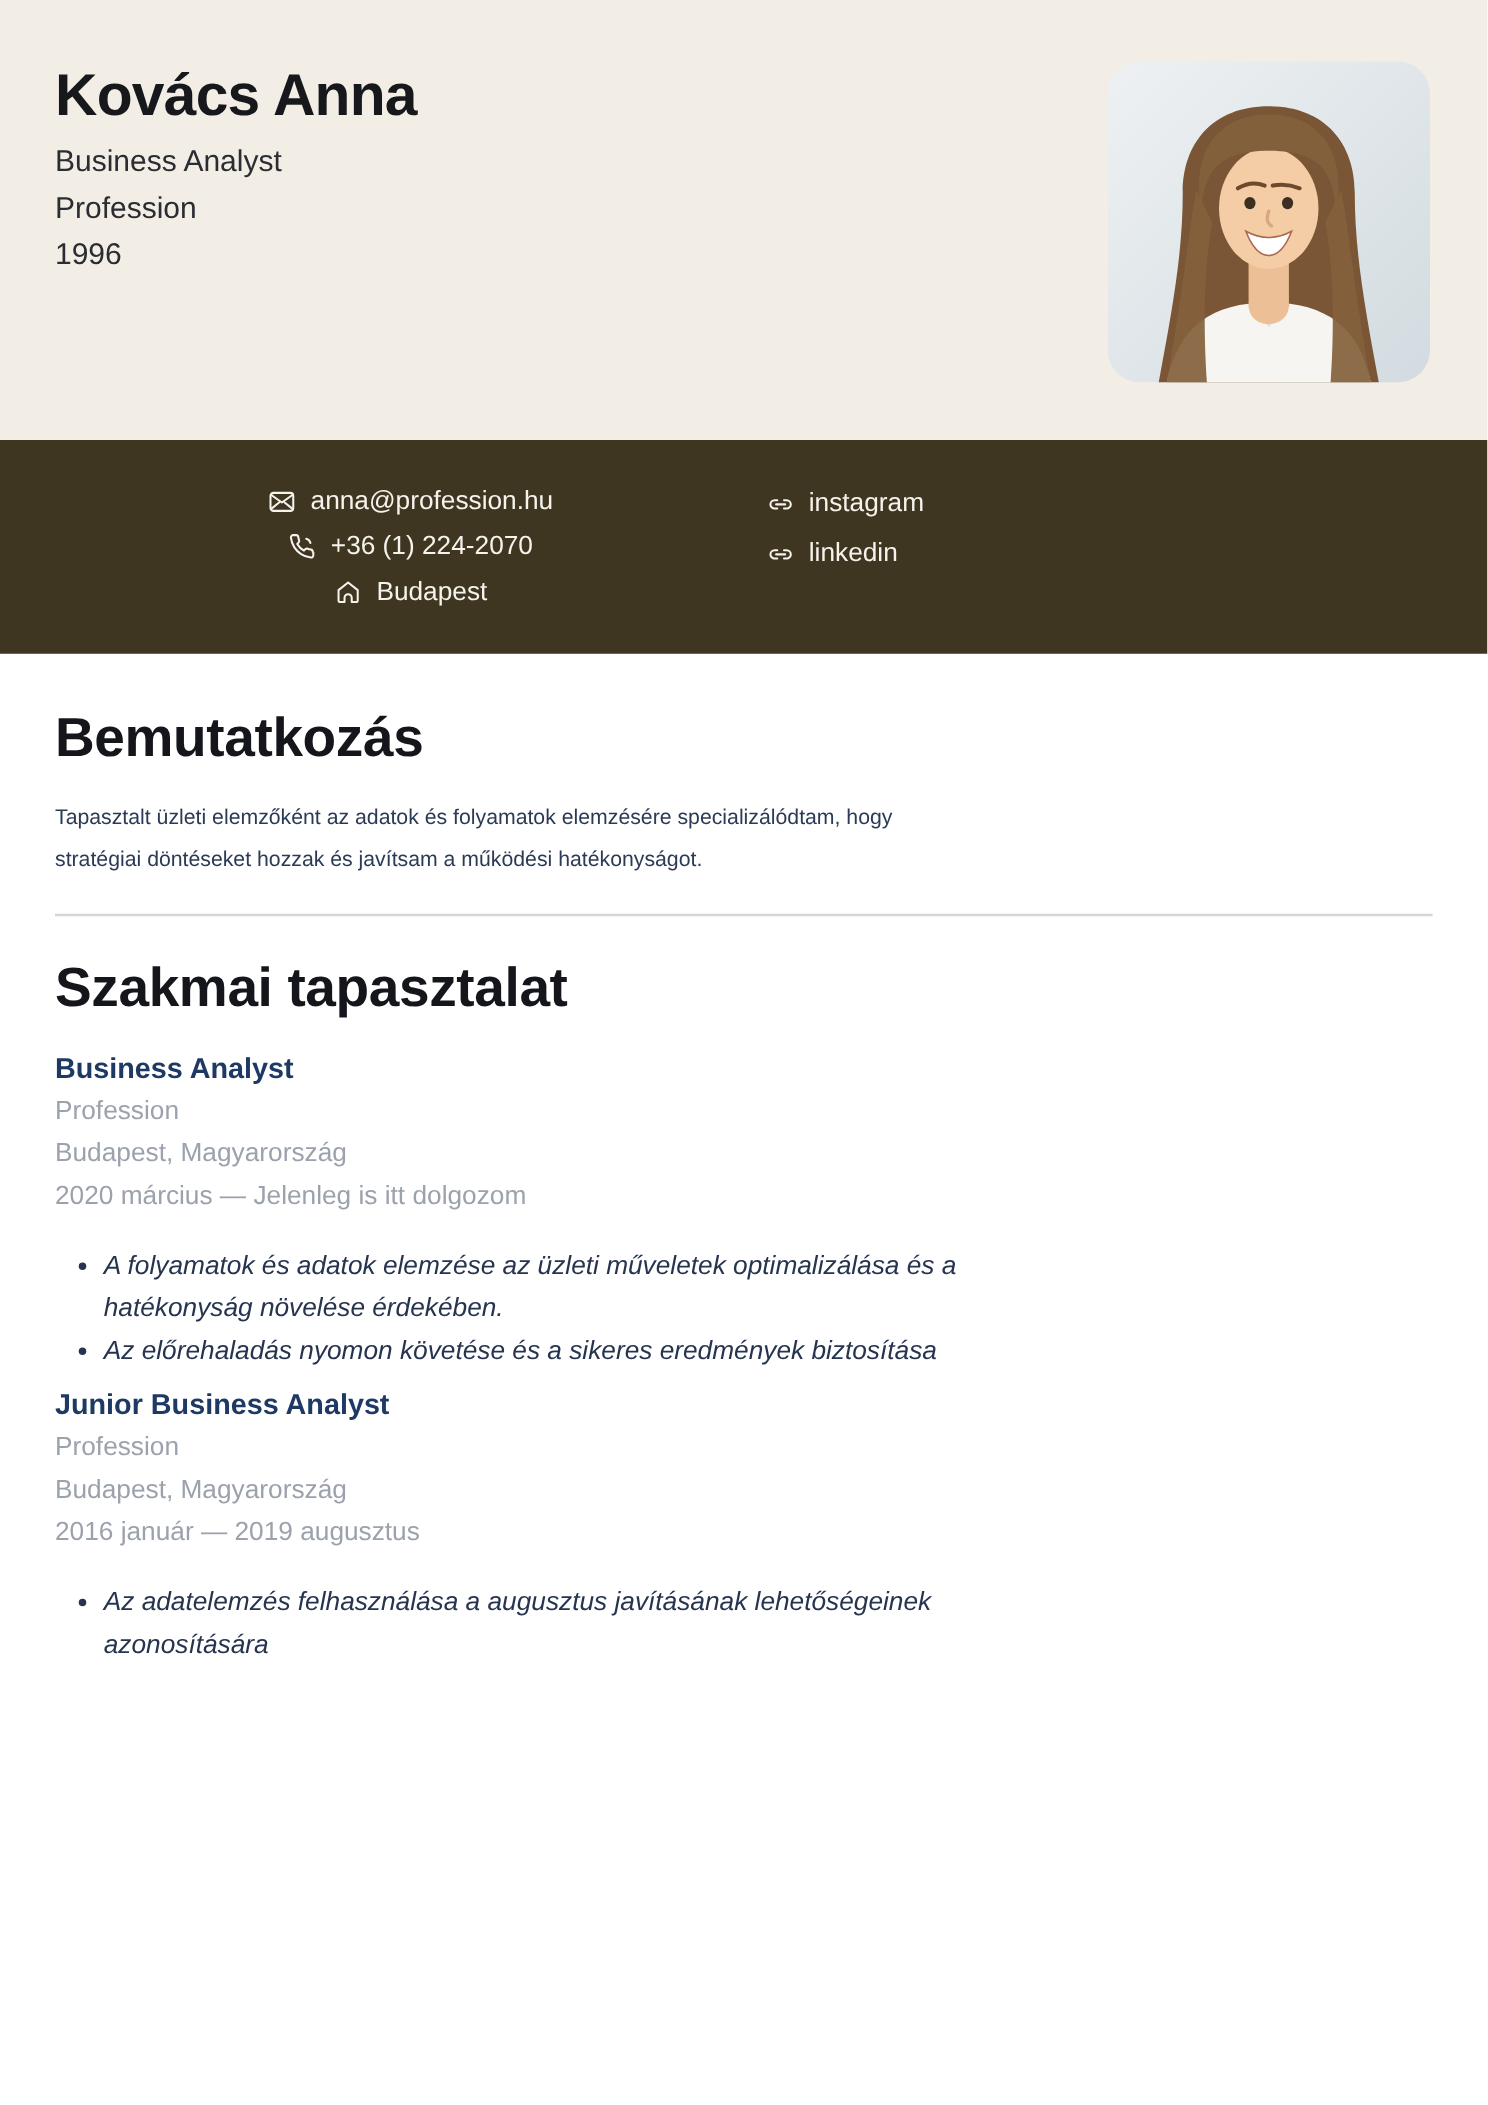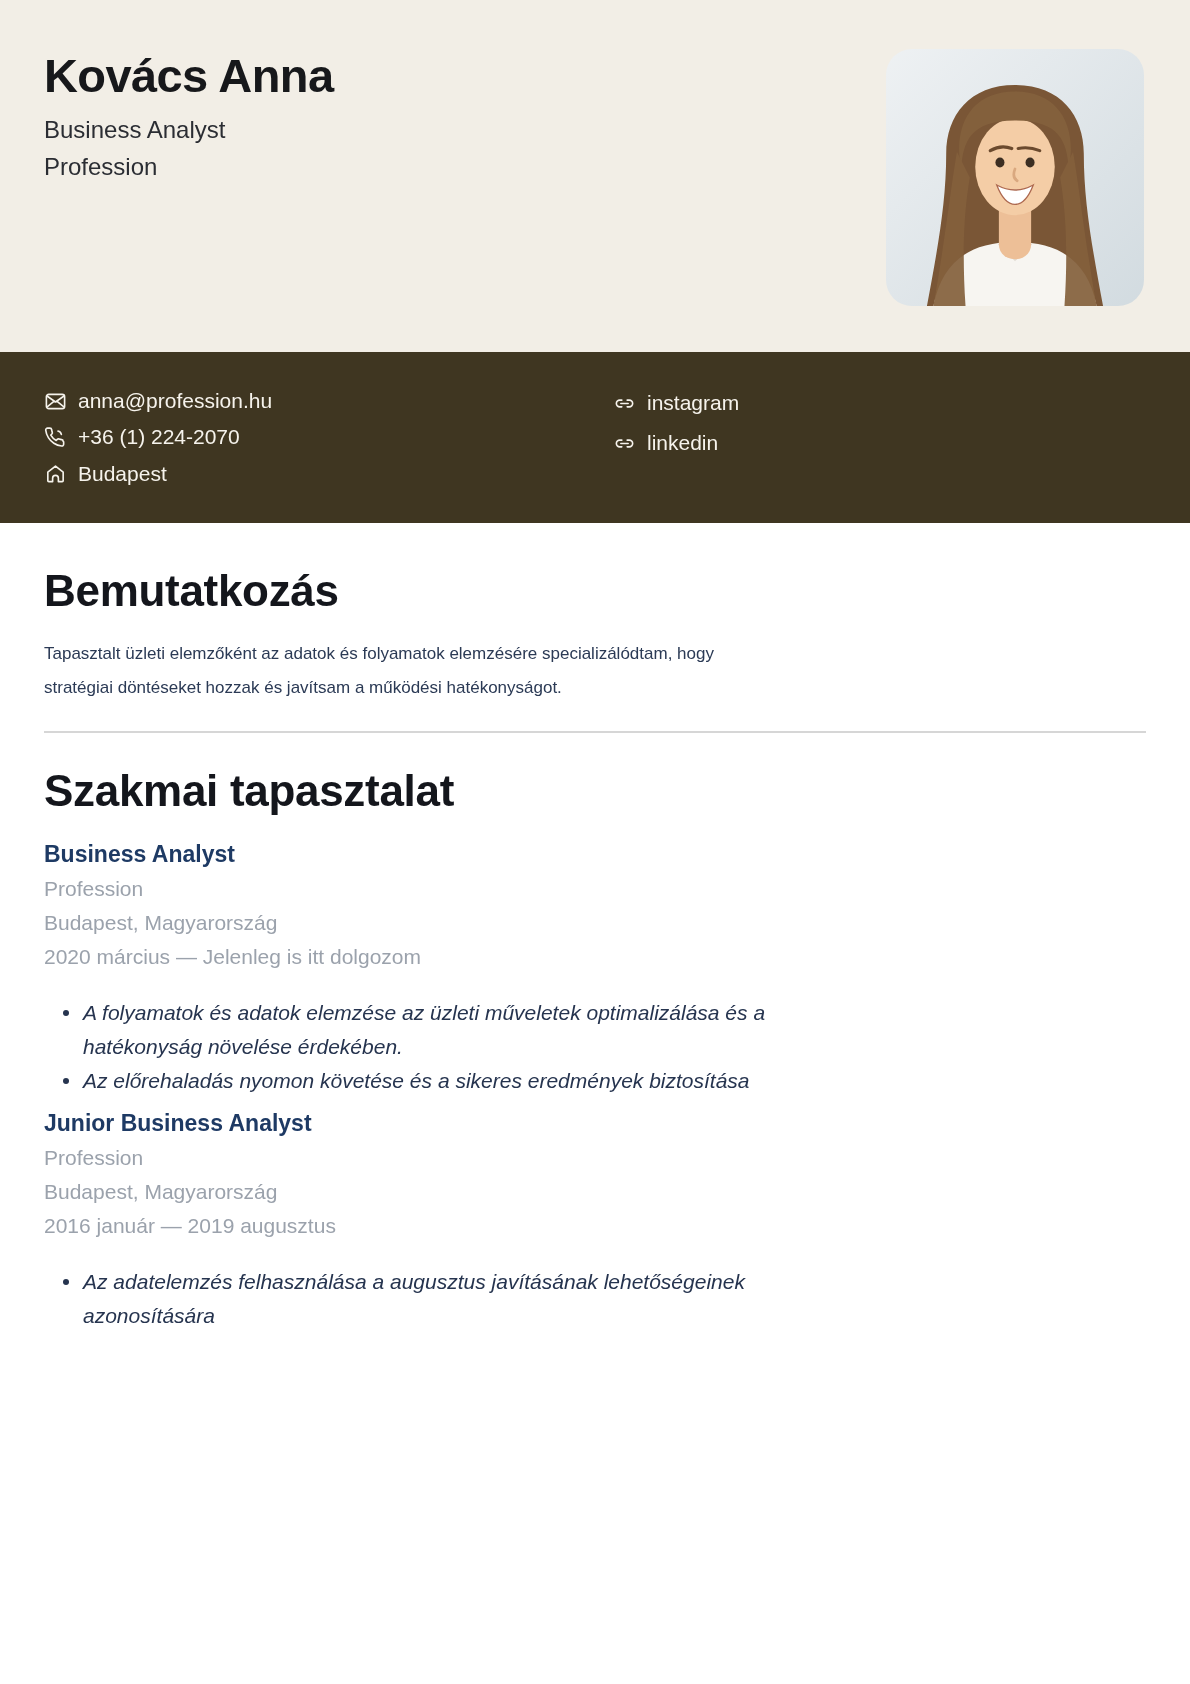--- a/index.html
+++ b/index.html
@@ -18,21 +18,21 @@
   
   .hero{position:relative;height:352px;background:var(--header-bg);padding:50px 44px 0;}
   .hero h1{margin:0;font-size:47px;line-height:52px;font-weight:800;letter-spacing:-0.6px;color:var(--name-color);}
   .hero-sub{margin-top:9px;}
   .hero-sub .line{font-size:24px;line-height:37px;font-weight:400;color:var(--subtitle-color);}
   .photo{position:absolute;top:49px;right:46px;width:258px;height:257px;border-radius:26px;overflow:hidden;}
   .photo svg{width:100%;height:100%;display:block;}
   
   .band{height:171px;background:var(--band-bg);color:var(--band-text);display:flex;padding:31px 44px;}
   .ccol{list-style:none;margin:0;padding:0;display:flex;flex-direction:column;}
-  .ccol.left{width:569px;flex:0 0 569px;}
+  .ccol.left{width:569px;flex:0 0 569px;align-items:center;}
   .ccol li{height:40px;display:flex;align-items:center;gap:11px;font-size:21px;}
   .cicon{width:23px;height:23px;flex:0 0 23px;display:flex;align-items:center;}
   .cicon svg{width:23px;height:23px;display:block;stroke:var(--band-text);fill:none;stroke-width:1.7;stroke-linecap:round;stroke-linejoin:round;}
   
   main{padding:0 44px;}
   .section-title{margin:0;font-size:44px;line-height:40px;font-weight:800;letter-spacing:-0.3px;color:var(--heading-color);}
   #about-title{margin-top:48px;}
   .about-text{margin:26px 0 0;max-width:706px;font-size:17px;line-height:34px;color:var(--body-color);}
   hr.divider{border:none;border-top:2px solid var(--divider-color);margin:26px 0 0;}
   #exp-title{margin-top:38px;}
@@ -47,20 +47,21 @@
 </head>
 <body>
 
 <div class="page">
 
   <header class="hero">
     <h1>Kovács Anna</h1>
     <div class="hero-sub">
       <div class="line">Business Analyst</div>
       <div class="line">Profession</div>
+      <div class="line">1996</div>
     </div>
 
     <div class="photo">
       <svg viewBox="0 0 240 240" preserveAspectRatio="xMidYMid slice" aria-hidden="true">
         <defs>
           <linearGradient id="pg" x1="0" y1="0" x2="1" y2="1">
             <stop offset="0" stop-color="#eef1f3"></stop>
             <stop offset="1" stop-color="#d2dbe0"></stop>
           </linearGradient>
         </defs>

